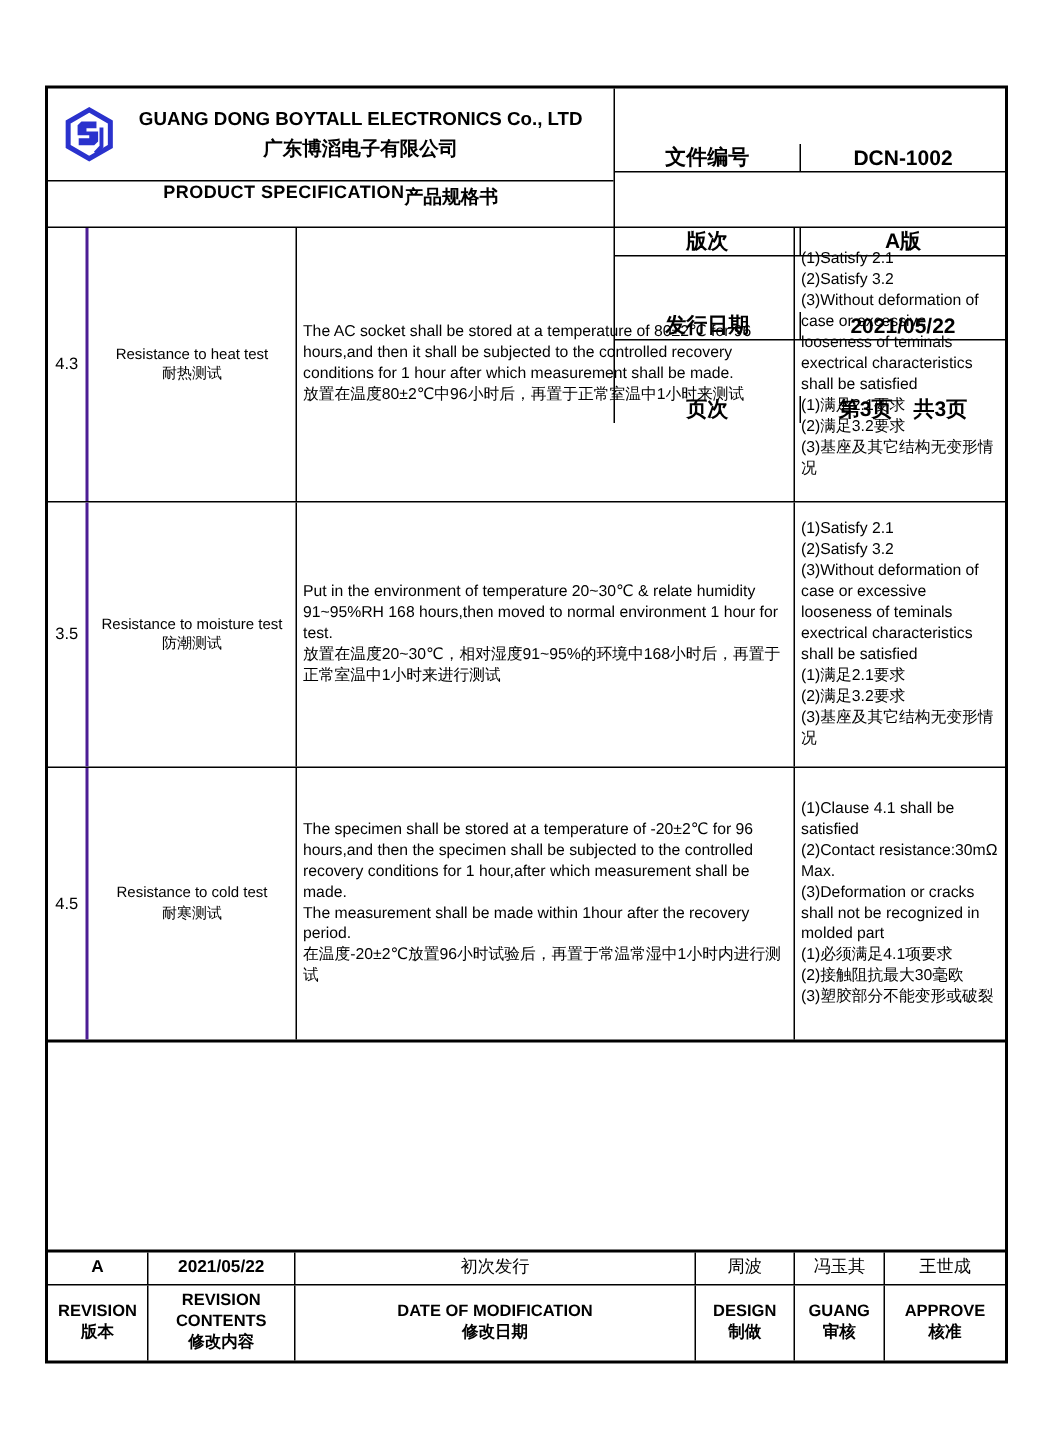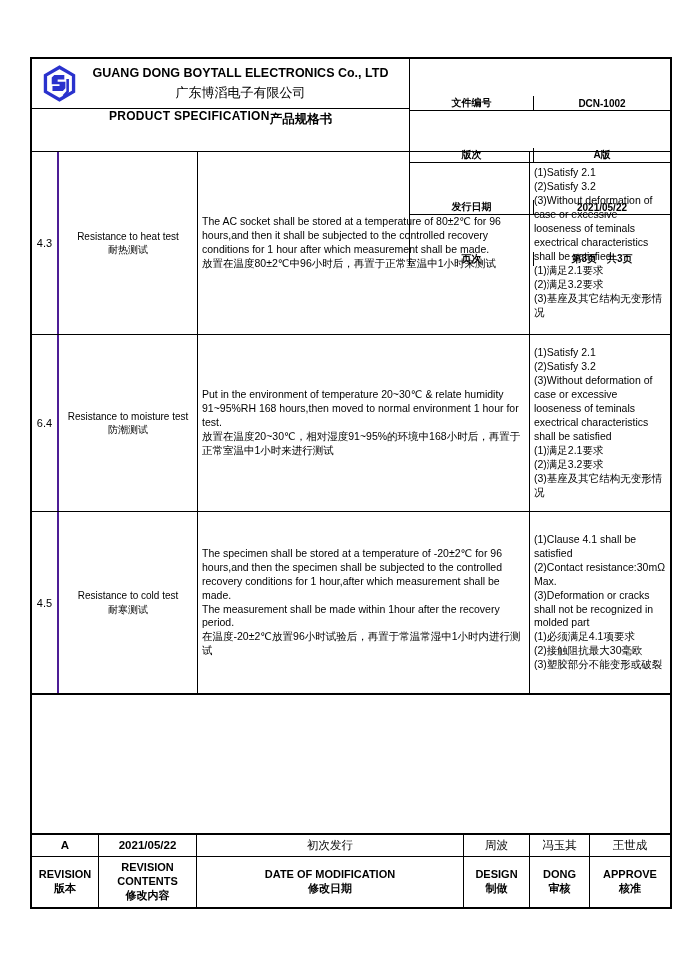--- a/index.html
+++ b/index.html
@@ -8,32 +8,32 @@
     font-family: "Liberation Sans", "DejaVu Sans", sans-serif;
     position: relative; overflow: hidden;
   }
   .sheet {
     position: absolute; left: 30px; top: 57px; width: 642px;
     border: 2px solid #000; background: #fff;
   }
   
   .hdr { display: grid; grid-template-columns: 378px 1fr; height: 93px; border-bottom: 1px solid #000; }
   .hdr-left { border-right: 1px solid #000; display: flex; flex-direction: column; }
-  .company-block { height: 50px; border-bottom: 1px solid #000; display: flex; align-items: center; }
+  .company-block { height: 62px; border-bottom: 1px solid #000; display: flex; align-items: center; }
   .logo { width: 37px; height: 37px; margin-left: 9px; flex: 0 0 auto; }
   .company-names { flex: 1; text-align: center; padding-right: 6px; }
   .company-en { font-weight: bold; font-size: 12.5px; }
-  .company-cn { font-weight: normal; font-size: 13px; margin-top: 4px; }
+  .company-cn { font-weight: bold; font-size: 13px; margin-top: 4px; }
   .title-block { flex: 1; display: flex; flex-direction: row; justify-content: center; text-align: center; }
   .title-en { font-weight: bold; font-size: 12px; letter-spacing: .3px; }
   .title-cn { font-weight: bold; font-size: 12.5px; margin-top: 2px; }
   .hdr-right { display: flex; flex-direction: column; }
   .meta-row { flex: 1; display: grid; grid-template-columns: 124px 1fr; border-bottom: 1px solid #000; }
   .meta-row:last-child { border-bottom: none; }
-  .meta-label, .meta-value { display: flex; align-items: center; justify-content: center; font-weight: bold; font-size: 10px; margin-top: 37px; }
+  .meta-label, .meta-value { display: flex; align-items: center; justify-content: center; font-weight: bold; font-size: 14px; margin-top: 37px; }
   .meta-label { border-right: 1px solid #000; }
   
   .t-row { display: grid; grid-template-columns: 27px 139px 332px 1fr; border-bottom: 1px solid #000; }
   .row-43 { height: 183px; }
   .row-44 { height: 177px; }
   .row-45 { height: 183px; border-bottom: 2px solid #000; }
   .c-no { border-right: 2px solid #4c1d95; display: flex; align-items: center; justify-content: center; font-size: 11px; }
   .c-name { border-right: 1px solid #000; display: flex; align-items: center; justify-content: center;
             text-align: center; font-size: 10px; line-height: 1.35; white-space: pre-line; padding: 2px; }
   .c-desc { border-right: 1px solid #000; display: flex; align-items: center;
@@ -102,21 +102,21 @@
 放置在温度80±2℃中96小时后，再置于正常室温中1小时来测试</div>
     <div class="c-req">(1)Satisfy 2.1
 (2)Satisfy 3.2
 (3)Without deformation of case or excessive looseness of teminals exectrical characteristics shall be satisfied
 (1)满足2.1要求
 (2)满足3.2要求
 (3)基座及其它结构无变形情况</div>
   </div>
 
   <div class="t-row row-44">
-    <div class="c-no">6.4</div>
+    <div class="c-no">3.5</div>
     <div class="c-name">Resistance to moisture test
 防潮测试</div>
     <div class="c-desc">Put in the environment of temperature 20~30℃ &amp; relate humidity 91~95%RH 168 hours,then moved to normal environment 1 hour for test.
 放置在温度20~30℃，相对湿度91~95%的环境中168小时后，再置于正常室温中1小时来进行测试</div>
     <div class="c-req">(1)Satisfy 2.1
 (2)Satisfy 3.2
 (3)Without deformation of case or excessive looseness of teminals exectrical characteristics shall be satisfied
 (1)满足2.1要求
 (2)满足3.2要求
 (3)基座及其它结构无变形情况</div>
@@ -150,19 +150,19 @@
 
   <div class="rev-row rev-labels">
     <div>REVISION
 版本</div>
     <div>REVISION CONTENTS
 修改内容</div>
     <div>DATE OF MODIFICATION
 修改日期</div>
     <div>DESIGN
 制做</div>
-    <div>DONG
+    <div>GUANG
 审核</div>
     <div>APPROVE
 核准</div>
   </div>
 
 </div>
 
 </body></html>

